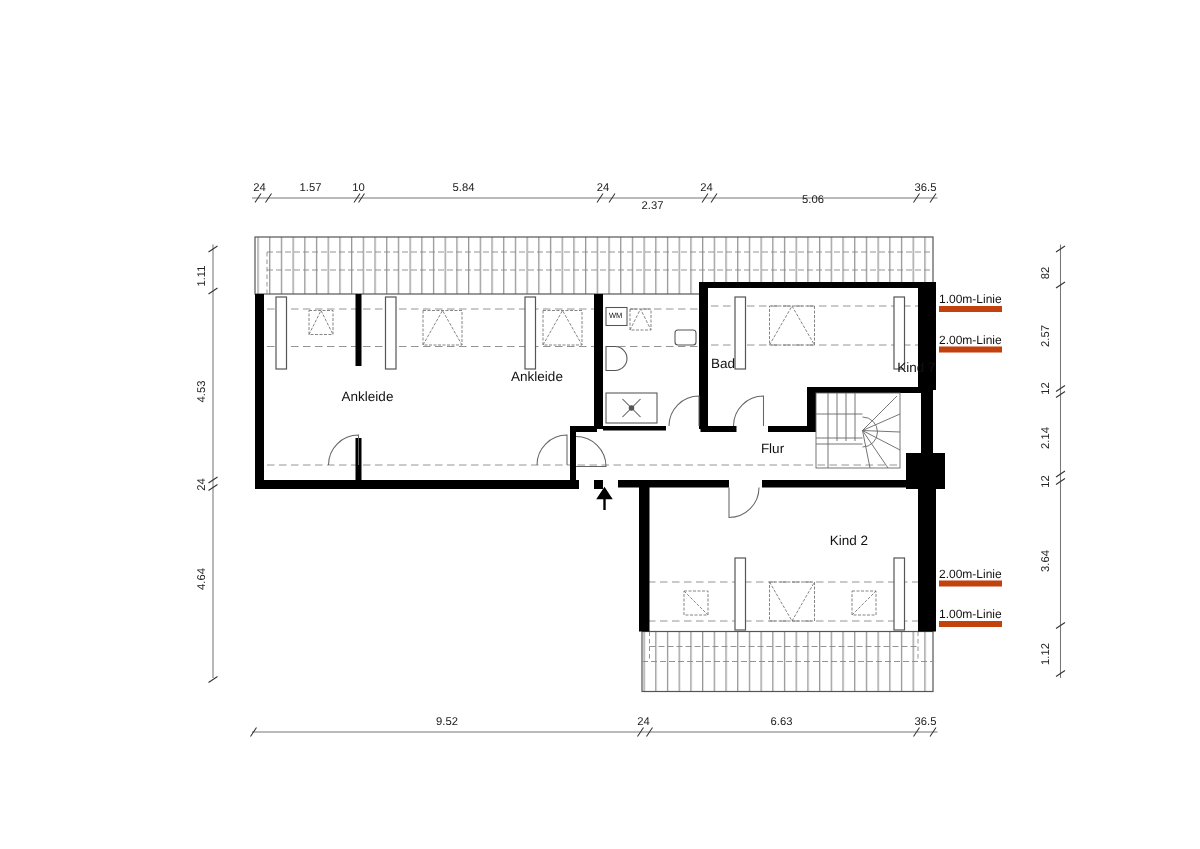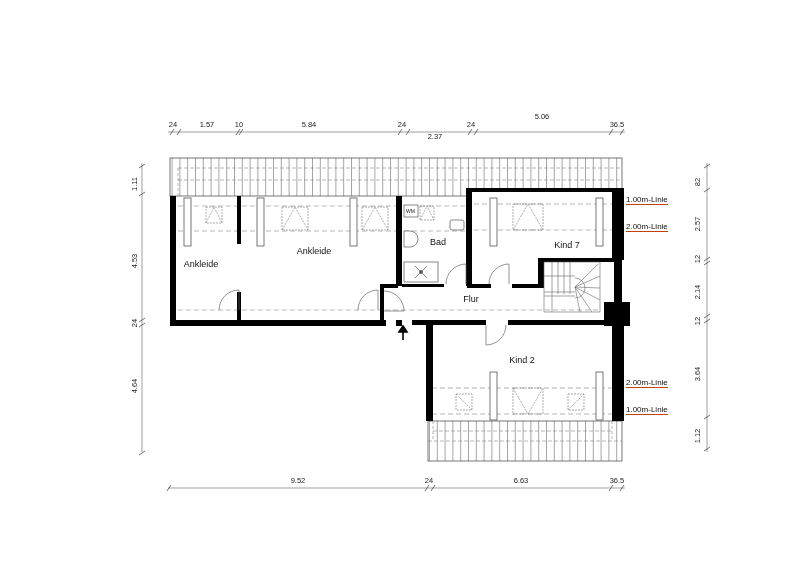--- a/index.html
+++ b/index.html
@@ -1,22 +1,22 @@
 <!DOCTYPE html>
 <html><head>
 <meta charset="utf-8">
 <style>
   html, body { margin:0; padding:0; background:#ffffff; }
   body { width:800px; height:566px; position:relative; overflow:hidden; font-family:"Liberation Sans", sans-serif; }
   #plan { position:absolute; left:0; top:0; width:800px; height:566px; }
   .lbl { position:absolute; font-family:"Liberation Sans", sans-serif; color:#111; white-space:nowrap; }
-  .room { font-size:9px; transform:translate(-50%,-50%); }
+  .room { font-size:9px; transform:translate(-50%,-50%);margin-left:44px; }
   .dim { font-size:7.5px; color:#222; transform:translate(-50%,0); }
   .dimv { font-size:7.5px; color:#222; transform:translate(-50%,-50%) rotate(-90deg); }
-  .linie { font-size:8px; color:#111; border-bottom:1px solid #c2410c; line-height:9px; }
+  .linie { font-size:8px; color:#111; border-bottom:4px solid #c2410c; line-height:9px; }
   .wm { font-size:5px; }
 </style>
 </head>
 <body>
 
 <svg id="plan" viewBox="0 0 800 566" xmlns="http://www.w3.org/2000/svg">
   <defs>
     <pattern id="tiles" x="0" y="0" width="7.8" height="800" patternUnits="userSpaceOnUse">
       <line x1="0.5" y1="0" x2="0.5" y2="800" stroke="#666" stroke-width="0.6"></line>
     </pattern>
@@ -188,21 +188,21 @@
 <div class="lbl linie" style="left:626px;top:378px;">2.00m-Linie</div>
 <div class="lbl linie" style="left:626px;top:405px;">1.00m-Linie</div>
 
 <div class="lbl dim" style="left:173px;top:120px;">24</div>
 <div class="lbl dim" style="left:207px;top:120px;">1.57</div>
 <div class="lbl dim" style="left:239px;top:120px;">10</div>
 <div class="lbl dim" style="left:309px;top:120px;">5.84</div>
 <div class="lbl dim" style="left:402px;top:120px;">24</div>
 <div class="lbl dim" style="left:435px;top:120px;margin-top:12px;">2.37</div>
 <div class="lbl dim" style="left:471px;top:120px;">24</div>
-<div class="lbl dim" style="left:542px;top:112px;">5.06</div>
+<div class="lbl dim" style="left:542px;top:128px;">5.06</div>
 <div class="lbl dim" style="left:617px;top:120px;">36.5</div>
 
 <div class="lbl dim" style="left:298px;top:476px;">9.52</div>
 <div class="lbl dim" style="left:429px;top:476px;">24</div>
 <div class="lbl dim" style="left:521px;top:476px;">6.63</div>
 <div class="lbl dim" style="left:617px;top:476px;">36.5</div>
 
 <div class="lbl dimv" style="left:134px;top:184px;">1.11</div>
 <div class="lbl dimv" style="left:134px;top:261px;">4.53</div>
 <div class="lbl dimv" style="left:134px;top:323px;">24</div>

